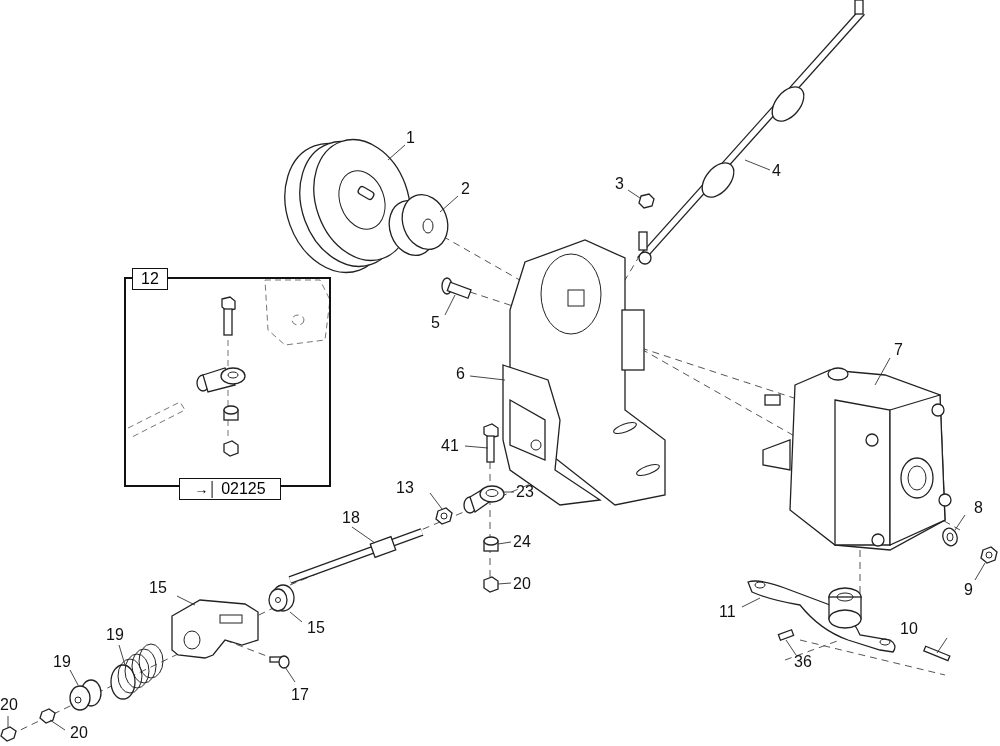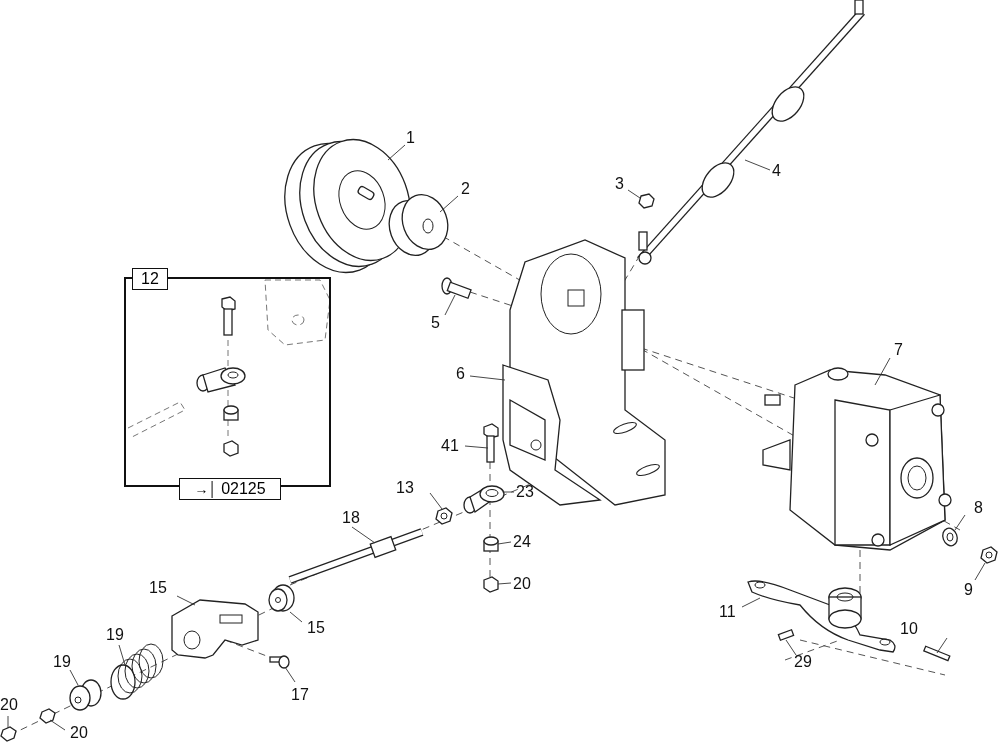--- a/index.html
+++ b/index.html
@@ -260,19 +260,19 @@
 <span class="lbl" style="left:719px;top:604px">11</span>
 <span class="lbl" style="left:396px;top:480px">13</span>
 <span class="lbl" style="left:342px;top:510px">18</span>
 <span class="lbl" style="left:307px;top:620px">15</span>
 <span class="lbl" style="left:149px;top:580px">15</span>
 <span class="lbl" style="left:291px;top:687px">17</span>
 <span class="lbl" style="left:106px;top:627px">19</span>
 <span class="lbl" style="left:53px;top:654px">19</span>
 <span class="lbl" style="left:0px;top:697px">20</span>
 <span class="lbl" style="left:70px;top:725px">20</span>
-<span class="lbl" style="left:794px;top:654px">29</span>
+<span class="lbl" style="left:794px;top:654px">36</span>
 <span class="lbl" style="left:441px;top:438px">41</span>
 <span class="lbl" style="left:516px;top:484px">23</span>
 <span class="lbl" style="left:513px;top:534px">24</span>
 <span class="lbl" style="left:513px;top:576px">20</span>
 
 </div>
 
 </body></html>

